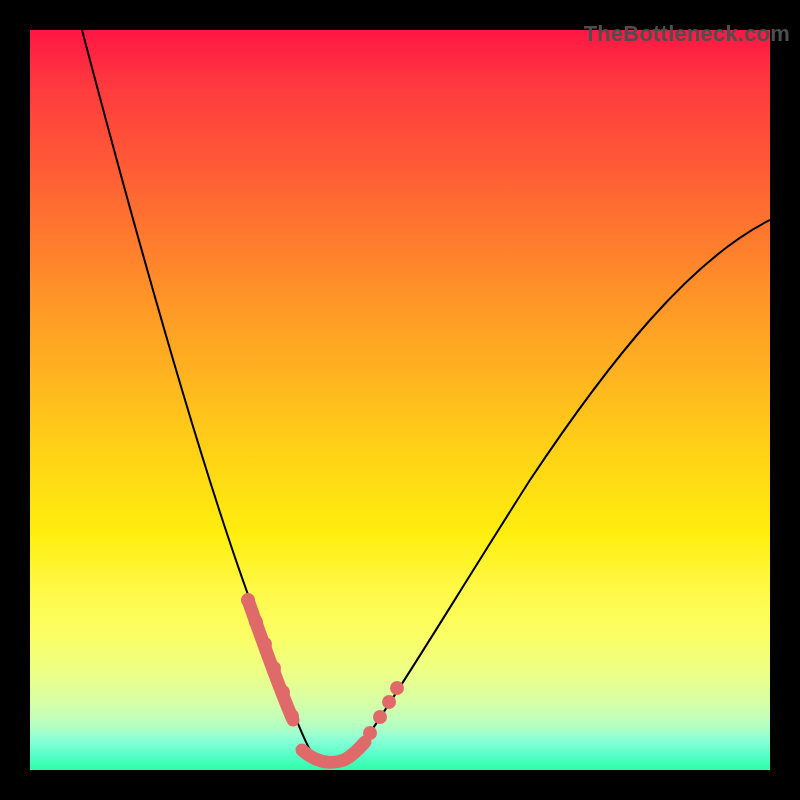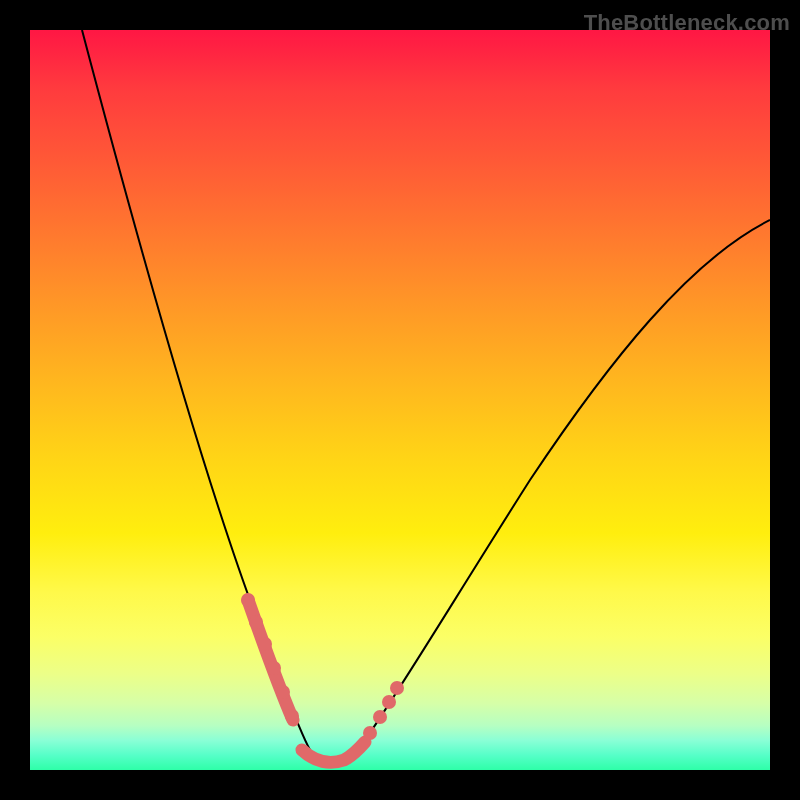--- a/index.html
+++ b/index.html
@@ -30,21 +30,21 @@
       #ecff88 87%,
       #d6ffa8 91%,
       #b6ffc2 94%,
       #8affd6 96%,
       #56ffc8 98%,
       #2effa8 100%
     );
   }
   .watermark {
     position: absolute;
-    top: 10px;
+    top: 21px;
     right: 10px;
     font-family: Arial, Helvetica, sans-serif;
     font-size: 22px;
     font-weight: 600;
     color: #4e4e4e;
     letter-spacing: 0.2px;
   }
   svg.curve {
     position: absolute;
     left: 0;

